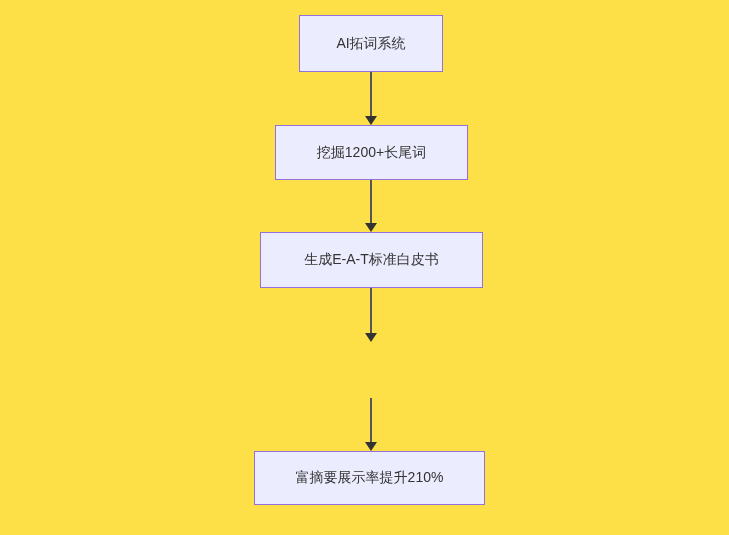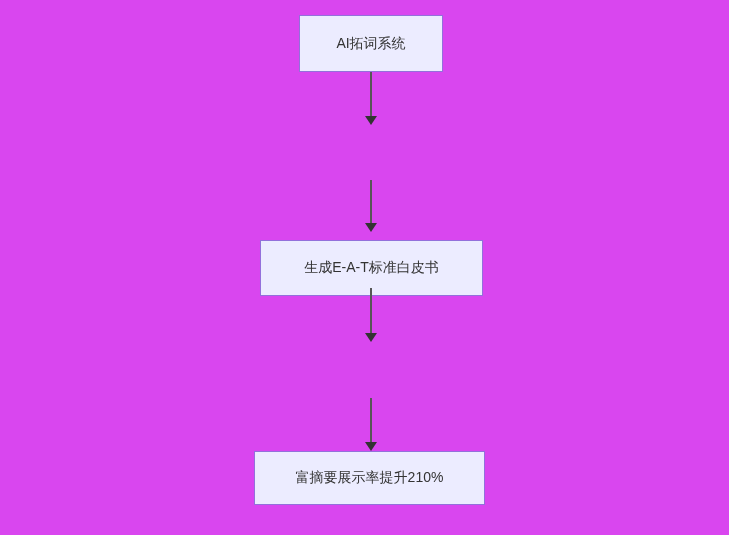--- a/index.html
+++ b/index.html
@@ -6,39 +6,39 @@
     margin: 0;
     padding: 0;
   }
   body {
     font-family: "Liberation Sans", "DejaVu Sans", sans-serif;
   }
   .canvas {
     position: relative;
     width: 729px;
     height: 535px;
-    background: #d946ef;
+    background: #fde047;
     overflow: hidden;
   }
   .flow-node {
     position: absolute;
     box-sizing: border-box;
     background: #ececff;
     border: 1px solid #9370db;
     color: #333333;
     font-size: 14px;
     display: flex;
     align-items: center;
     justify-content: center;
     text-align: center;
     white-space: nowrap;
   }
   .n1 { left: 299px; top: 15px;  width: 144px; height: 57px; }
   .n2 { left: 275px; top: 125px; width: 193px; height: 55px; }
-  .n3 { left: 260px; top: 240px; width: 223px; height: 56px; }
+  .n3 { left: 260px; top: 232px; width: 223px; height: 56px; }
   .n4 { left: 264px; top: 342px; width: 216px; height: 56px; }
   .n5 { left: 254px; top: 451px; width: 231px; height: 54px; }
 
   .flow-arrow {
     position: absolute;
     width: 14px;
     margin-left: -7px;
     display: flex;
     flex-direction: column;
     align-items: center;
@@ -67,20 +67,23 @@
 
   <div class="flow-node n1">
     <span>AI拓词系统</span>
   </div>
 
   <div class="flow-arrow a1">
     <div class="shaft"></div>
     <div class="head"></div>
   </div>
 
+  <div class="flow-node n2">
+    <span>挖掘1200+长尾词</span>
+  </div>
 
   <div class="flow-arrow a2">
     <div class="shaft"></div>
     <div class="head"></div>
   </div>
 
   <div class="flow-node n3">
     <span>生成E-A-T标准白皮书</span>
   </div>
 

